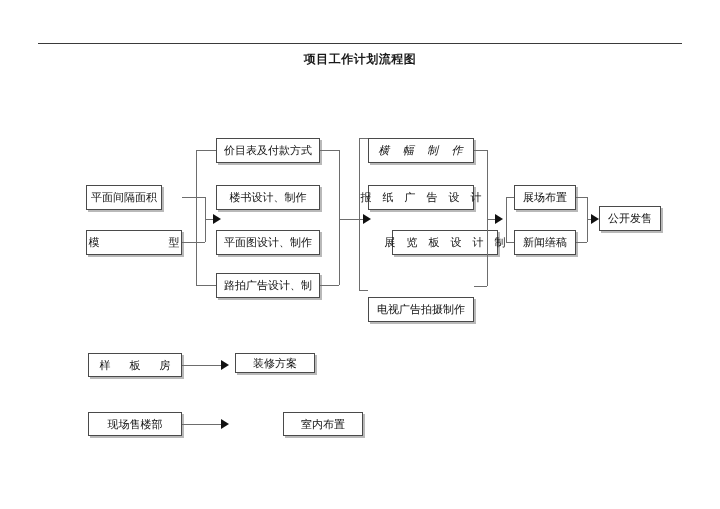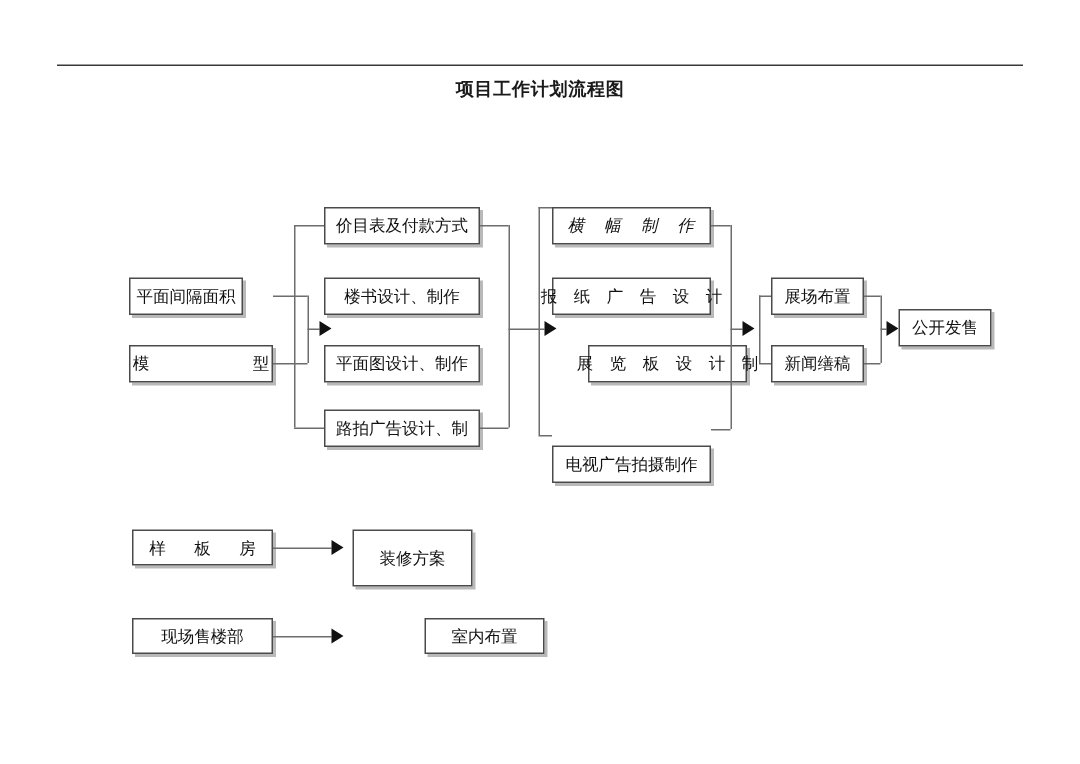--- a/index.html
+++ b/index.html
@@ -175,21 +175,21 @@
 
   <div class="node" style="left:599px; top:206px; width:62px; height:25px;">
     <span class="label">公开发售</span>
   </div>
 
   <div class="node" style="left:88px; top:353px; width:94px; height:24px;">
     <span class="label sp2">样　板　房</span>
   </div>
   <div class="hline" style="left:182px; top:365px; width:39px;"></div>
   <div class="arrow" style="left:221px; top:360px;"></div>
-  <div class="node" style="left:235px; top:353px; width:80px; height:38px;">
+  <div class="node" style="left:235px; top:353px; width:80px; height:20px;">
     <span class="label">装修方案</span>
   </div>
 
   <div class="node" style="left:88px; top:412px; width:94px; height:24px;">
     <span class="label">现场售楼部</span>
   </div>
   <div class="hline" style="left:182px; top:424px; width:39px;"></div>
   <div class="arrow" style="left:221px; top:419px;"></div>
   <div class="node" style="left:235px; top:412px; width:80px; height:24px;margin-left:48px;">
     <span class="label">室内布置</span>

